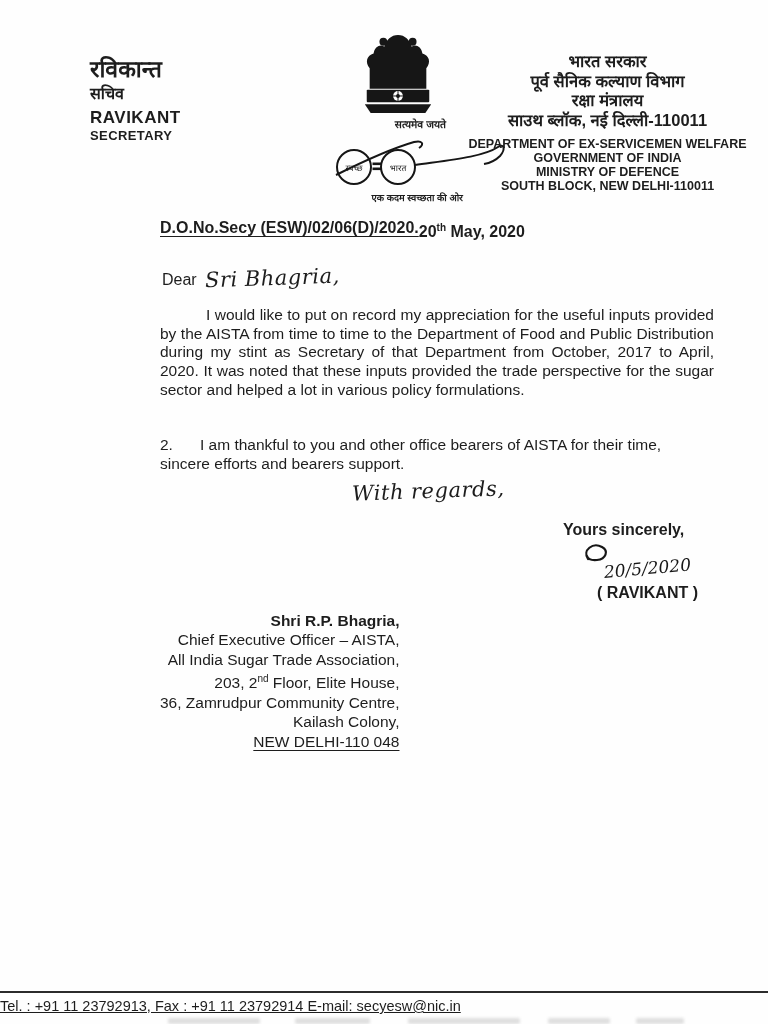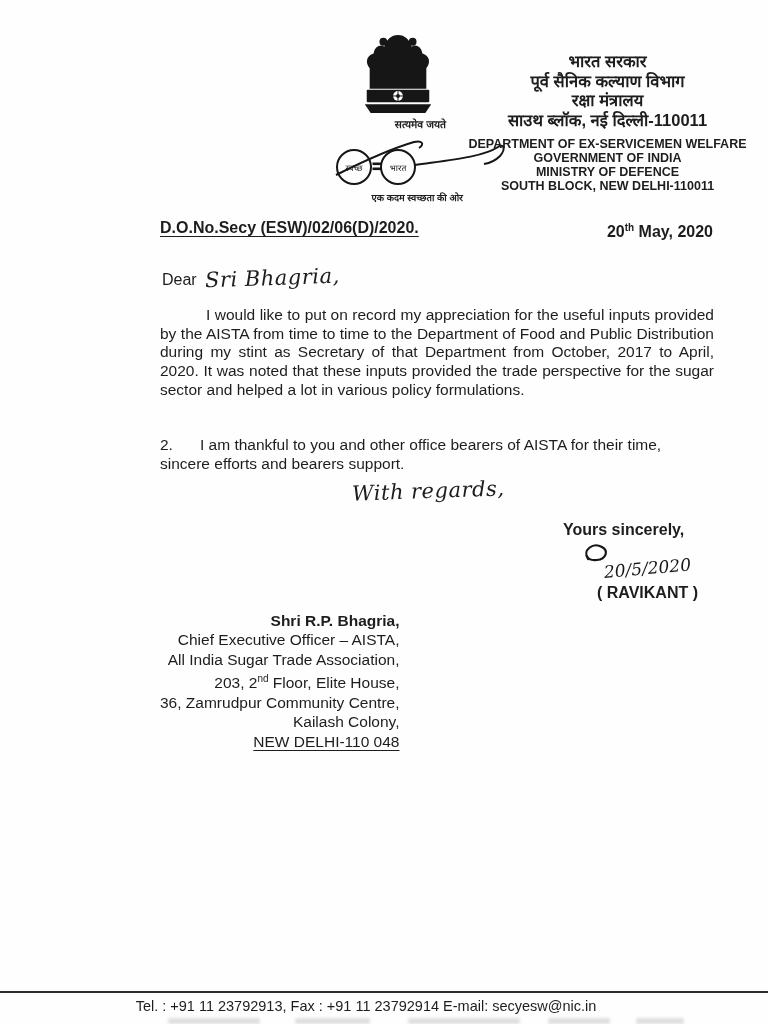--- a/index.html
+++ b/index.html
@@ -25,21 +25,21 @@
   .emblem-motto { font-size: 10.5px; font-weight: bold; margin-top: 1px; white-space: nowrap; }
   
   .swachh-wrap { position: absolute; left: 328px; top: 137px; width: 190px; }
   .swachh-tagline { font-size: 9.5px; font-weight: bold; margin-top: -2px; width: 135px; text-align: right; white-space: nowrap; }
   
   .lh-right { position: absolute; left: 455px; top: 52px; width: 305px; text-align: center; }
   .lh-right .hi-line { font-size: 16.5px; font-weight: 600; line-height: 19.5px; white-space: nowrap; }
   .lh-right .en-block { margin-top: 7px; }
   .lh-right .en-line { font-size: 12.5px; font-weight: bold; line-height: 14px; white-space: nowrap; }
   
-  .ref-row { position: absolute; left: 160px; top: 219px; width: 553px; display: flex; justify-content: space-between; align-items: flex-start; }
+  .ref-row { position: absolute; left: 160px; top: 219px; width: 553px; display: flex; justify-content: flex-start; align-items: flex-start; }
   .ref-no { font-size: 16px; font-weight: bold; text-decoration: underline; text-underline-offset: 3px; }
   .letter-date { font-size: 16px; font-weight: bold; margin-top: 3px; }
   sup { font-size: 10px; }
   
   .handwriting {
     font-family: "DejaVu Serif", serif;
     font-style: italic;
     display: inline-block;
     transform: rotate(-2deg);
     letter-spacing: .5px;
@@ -61,34 +61,40 @@
   .regards .handwriting { font-size: 21px; }
   .sincerely { position: absolute; left: 563px; top: 521px; font-size: 16px; font-weight: bold; }
   .signature-wrap { position: absolute; left: 578px; top: 540px; }
   .signatory { position: absolute; left: 597px; top: 584px; font-size: 16px; font-weight: bold; }
   
   .recipient { position: absolute; left: 160px; top: 611px; font-size: 15.5px; line-height: 19.4px; text-align: right; }
   .recipient .r-name { font-weight: bold; }
   .recipient .r-city { text-decoration: underline; text-underline-offset: 3px; }
   
   .footer-rule { position: absolute; left: 0; top: 991px; width: 768px; border-top: 2px solid #2b2b2b; }
-  .footer-text { position: absolute; left: 0; top: 998px; width: 732px; text-align: center; font-size: 14.5px; font-weight: 500; }
+  .footer-text { position: absolute; left: 0; top: 998px; width: 732px; text-align: left; font-size: 14.5px; font-weight: 500; text-decoration: underline; }
   
   .cutoff { position: absolute; top: 1018px; height: 6px; background: #b9b9b9; opacity: .45; filter: blur(1.5px); border-radius: 2px; }
   .c1 { left: 168px; width: 92px; }
   .c2 { left: 295px; width: 75px; }
   .c3 { left: 408px; width: 112px; }
   .c4 { left: 548px; width: 62px; }
   .c5 { left: 636px; width: 48px; }
 </style>
 </head>
 <body>
 
 <div class="page">
 
+  <div class="lh-left">
+    <div class="hi-name">रविकान्त</div>
+    <div class="hi-title">सचिव</div>
+    <div class="en-name">RAVIKANT</div>
+    <div class="en-title">SECRETARY</div>
+  </div>
 
   <div class="emblem-wrap">
     <svg width="88" height="84" viewBox="0 0 90 86">
       <g fill="#161616">
         <path d="M45,3 C38,3 33,8 31,15 C27,12 21,15 20,22 C13,24 11,31 16,37 L16,58 L74,58 L74,37 C79,31 77,24 70,22 C69,15 63,12 59,15 C57,8 52,3 45,3 Z"></path>
         <circle cx="30" cy="10" r="4"></circle>
         <circle cx="60" cy="10" r="4"></circle>
         <rect x="13" y="59" width="64" height="13" rx="1"></rect>
         <path d="M11,74 L79,74 L73,83 L17,83 Z"></path>
       </g>

